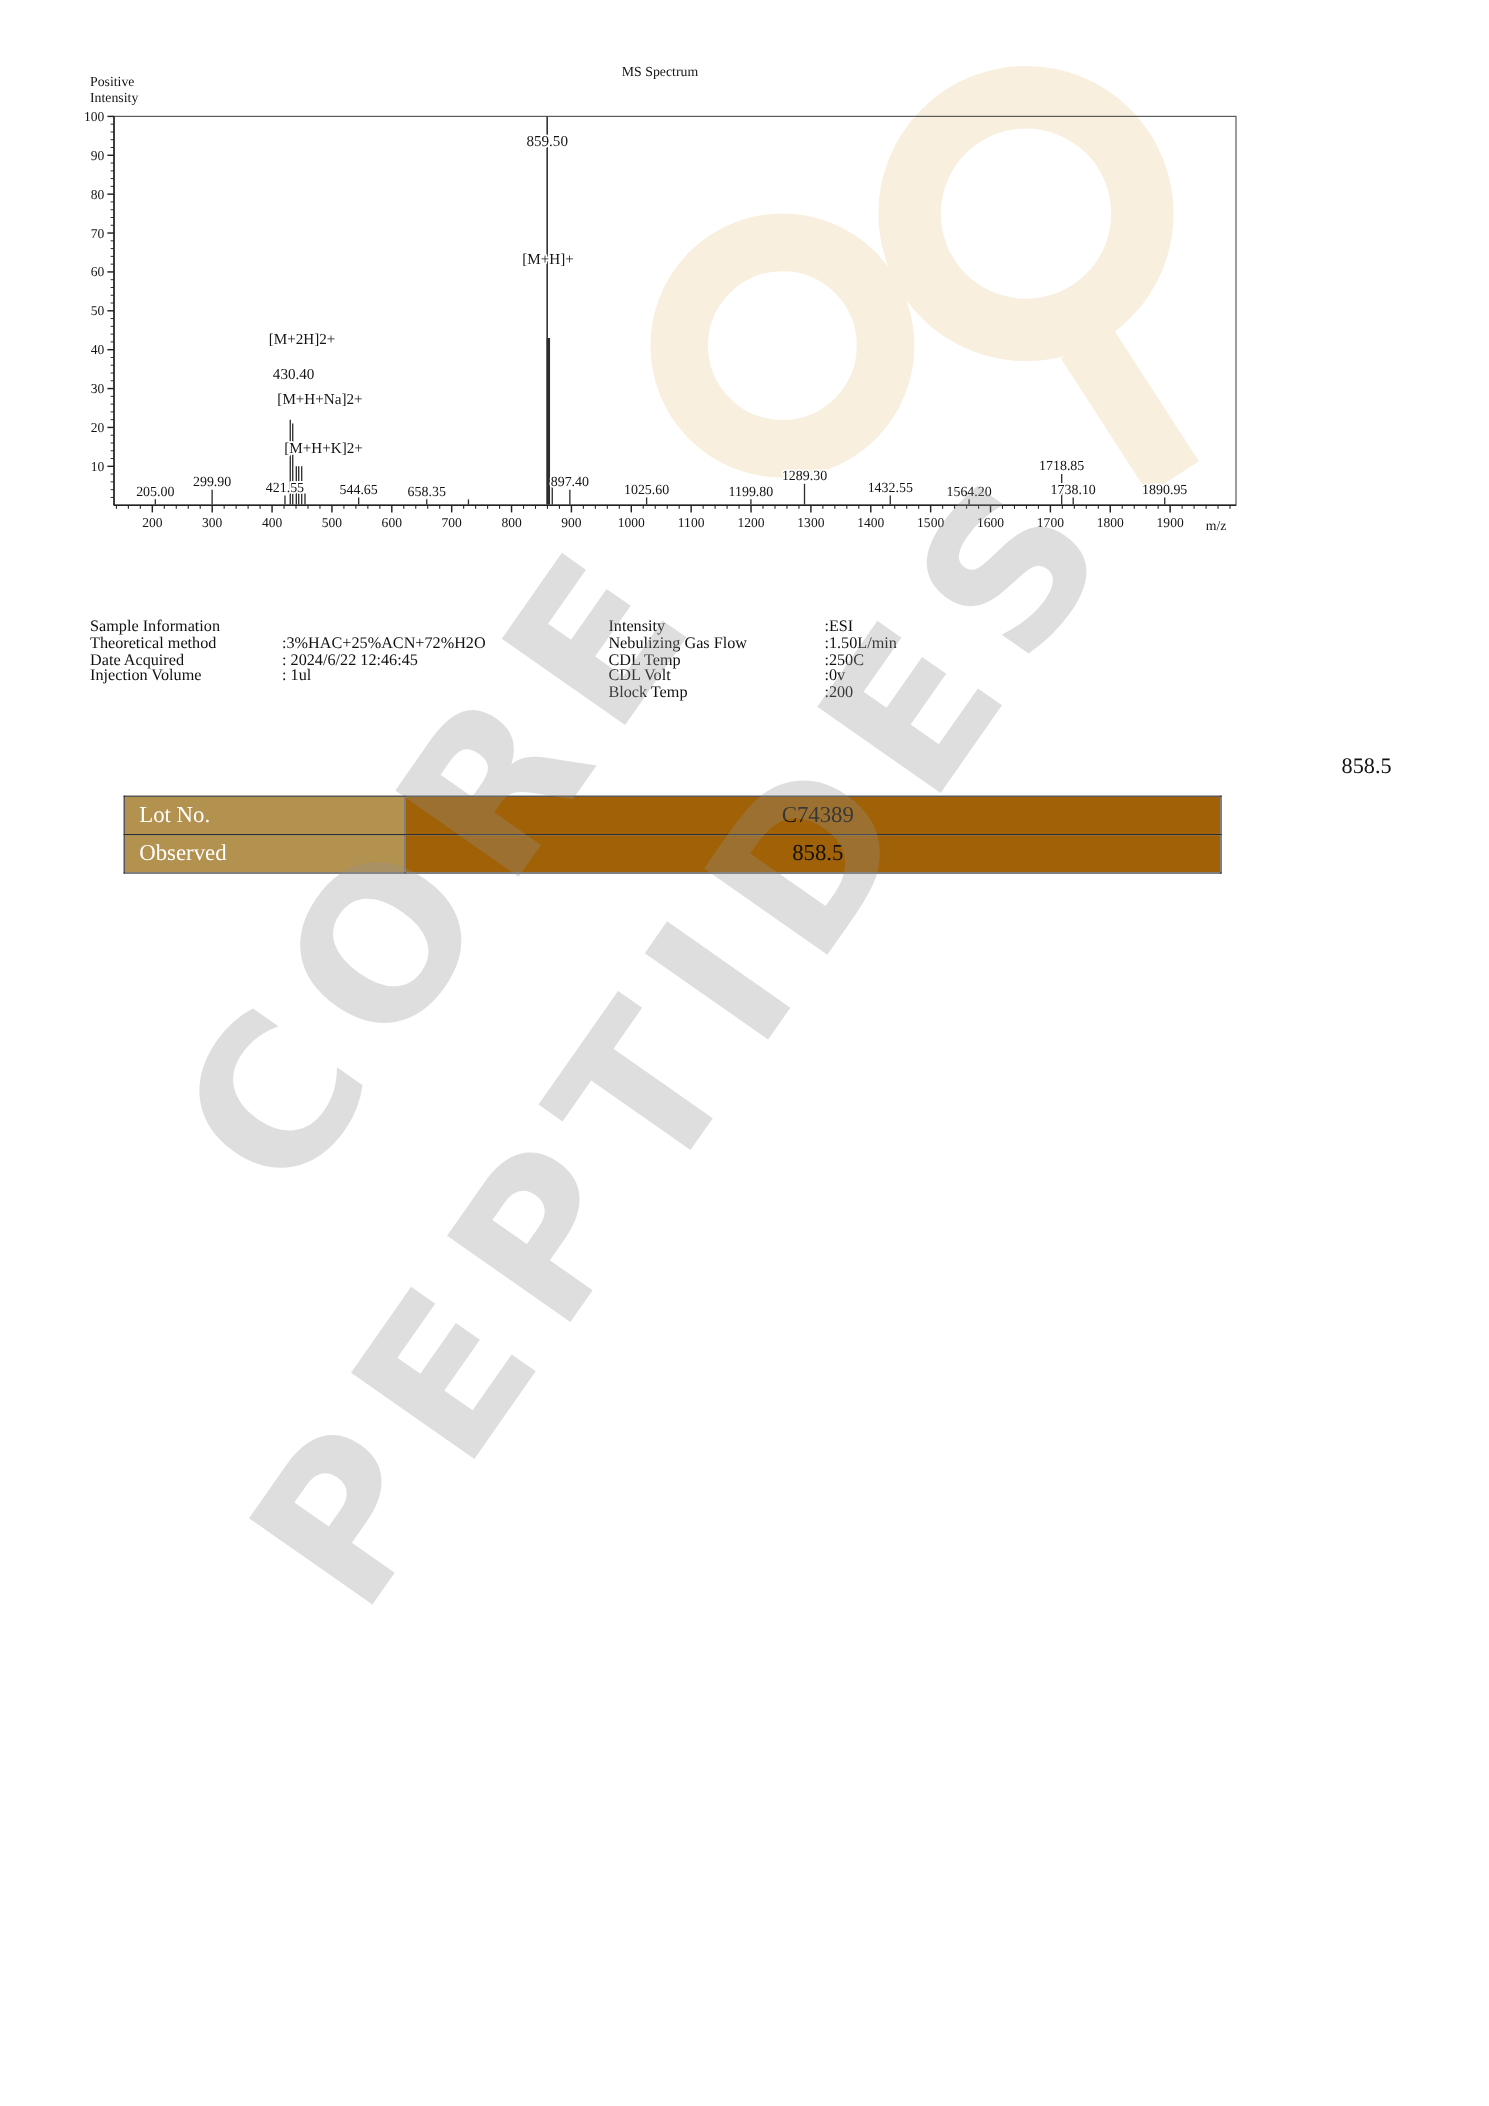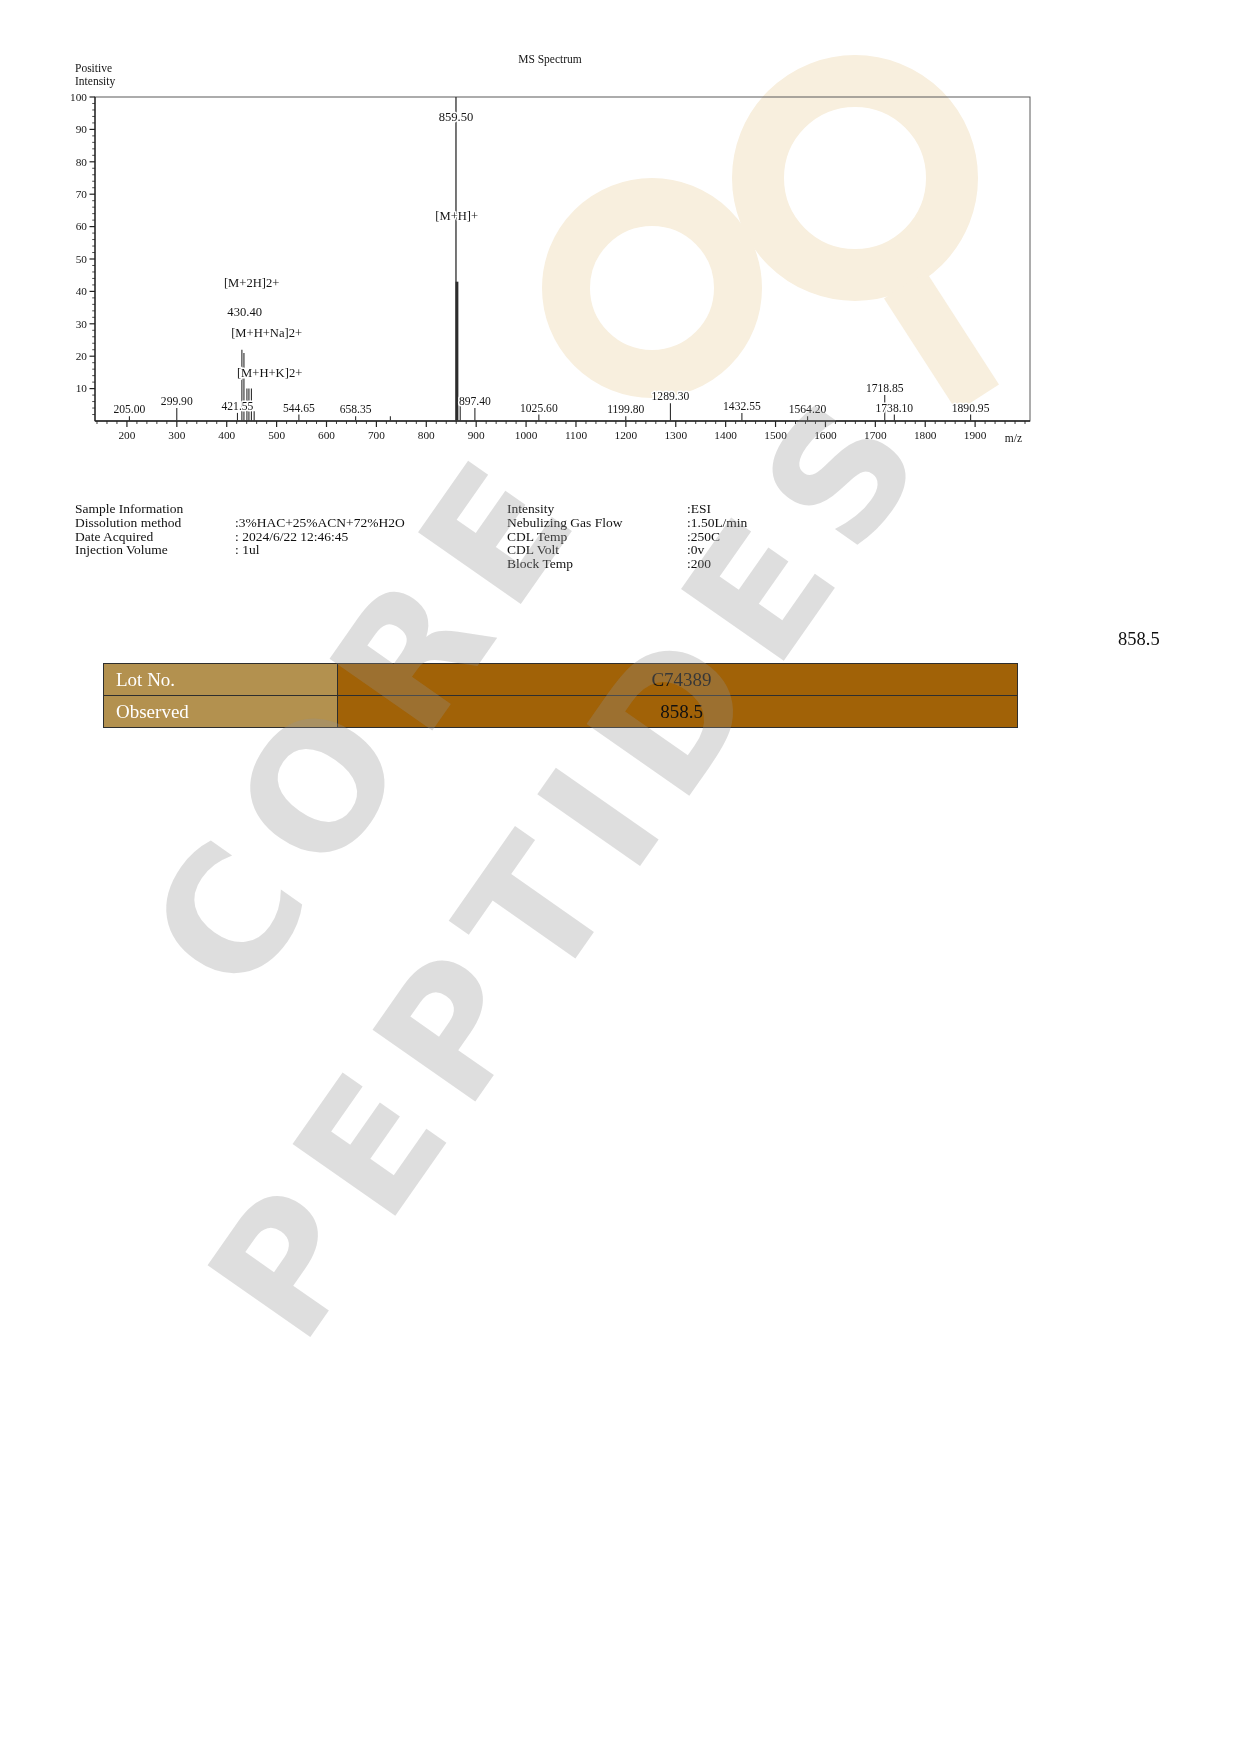--- a/index.html
+++ b/index.html
@@ -4,21 +4,21 @@
 <style>
   html,body{margin:0;padding:0;}
   body{width:1241px;height:1755px;background:#ffffff;position:relative;
        font-family:"Liberation Serif",serif;color:#111;}
   #page{position:absolute;left:0;top:0;width:1241px;height:1755px;overflow:hidden;background:#fff;}
 
   #spectrum-svg{position:absolute;left:60px;top:50px;z-index:2;}
   svg text{font-family:"Liberation Serif",serif;fill:#151515;}
   .halo{paint-order:stroke;stroke:#ffffff;stroke-width:3px;stroke-linejoin:round;}
 
-  .info-col{position:absolute;font-size:13.5px;line-height:13.8px;white-space:nowrap;z-index:2;}
+  .info-col{position:absolute;font-size:13.5px;line-height:13.8px;white-space:nowrap;z-index:2;margin-top:13px;}
   .info-row{display:flex;}
   .info-label{flex:0 0 auto;display:inline-block;}
   #info-col1{left:75px;top:502px;}
   #info-col1 .info-label{width:160px;}
   #info-col2{left:507px;top:502px;}
   #info-col2 .info-label{width:180px;}
   #info-col3{left:828px;top:516px;}
   #info-col3 .info-label{width:112px;}
 
   #mass-note{position:absolute;left:1118px;top:629px;font-size:18.5px;z-index:2;}
@@ -277,21 +277,21 @@
         <text x="209.6264674493063" y="327.26" font-size="12.6" text-anchor="middle" class="halo">[M+H+K]2+</text>
       </g>
     <text x="962" y="392" font-size="11.5" text-anchor="end">m/z</text>
   </svg>
 
   <div class="info-col" id="info-col1">
       <div class="info-row">
         <span>Sample Information</span>
       </div>
       <div class="info-row">
-        <span class="info-label">Dissolution method</span>
+        <span class="info-label">Theoretical method</span>
         <span class="info-value">:3%HAC+25%ACN+72%H2O</span>
       </div>
       <div class="info-row">
         <span class="info-label">Date Acquired</span>
         <span class="info-value">: 2024/6/22  12:46:45</span>
       </div>
       <div class="info-row">
         <span class="info-label">Injection Volume</span>
         <span class="info-value">: 1ul</span>
       </div>

